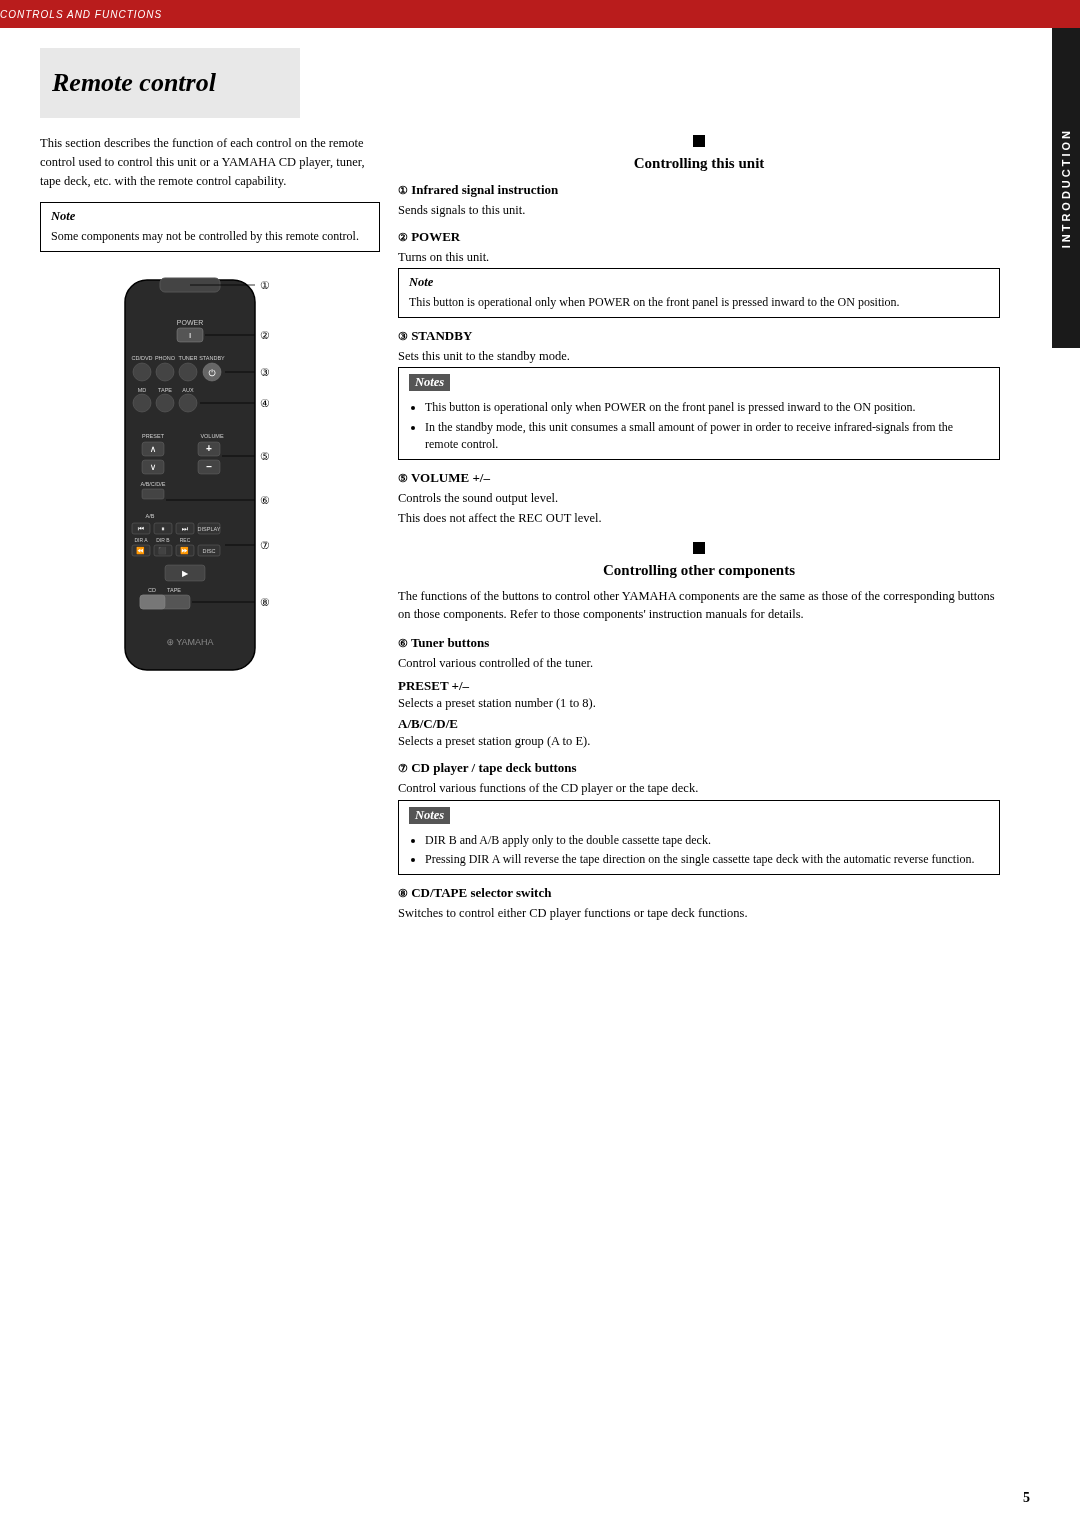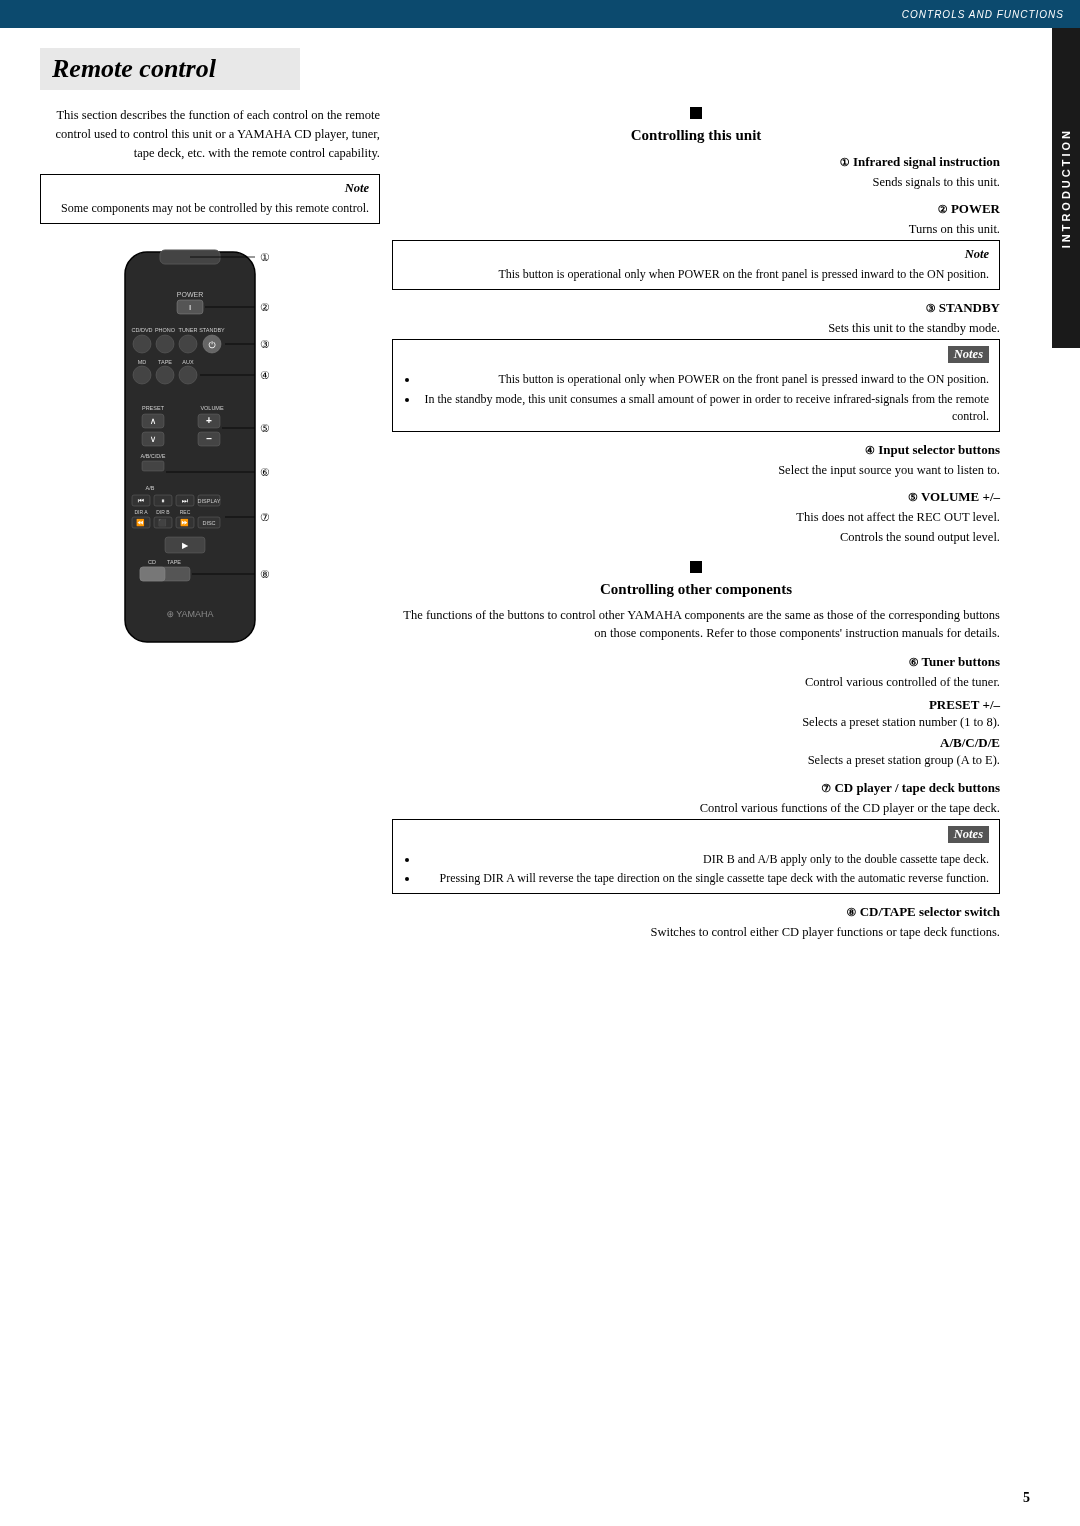--- a/index.html
+++ b/index.html
@@ -8,25 +8,25 @@
       font-size: 13px;
       background: #fff;
       color: #000;
       width: 1080px;
       min-height: 1526px;
       position: relative;
     }
 
     
     .top-bar {
-      background: #0c4a6e;
+      background: #b91c1c;
       height: 28px;
       display: flex;
       align-items: center;
-      justify-content: flex-end;
+      justify-content: flex-start;
       padding-right: 16px;
     }
     .top-bar-text {
       color: #fff;
       font-size: 10px;
       font-style: italic;
       letter-spacing: 1px;
       font-family: Arial, sans-serif;
     }
 
@@ -66,31 +66,30 @@
       padding: 20px 50px 40px 40px;
       padding-right: 80px;
     }
 
     
     .page-title {
       font-size: 26px;
       font-style: italic;
       font-weight: bold;
       background: #e8e8e8;
-      padding: 6px 12px;
+      padding: 20px 12px;
       margin-bottom: 16px;
       display: inline-block;
       min-width: 260px;
     }
 
     
     .two-col {
       display: flex;
-      gap: 12px;
-      text-align: right;
+      gap: 18px;
     }
     .left-col {
       width: 340px;
       flex-shrink: 0;
     }
     .right-col {
       flex: 1;
     }
 
     .intro-text {
@@ -358,35 +357,28 @@
         <p class="sub-text">Sets this unit to the standby mode.</p>
         <div class="notes-box">
           <div class="notes-title">Notes</div>
           <ul style="padding-left:16px; margin-top:4px;">
             <li class="note-text" style="margin-bottom:3px;">This button is operational only when POWER on the front panel is pressed inward to the ON position.</li>
             <li class="note-text">In the standby mode, this unit consumes a small amount of power in order to receive infrared-signals from the remote control.</li>
           </ul>
         </div>
       </div>
 
-      <div>
-        <div class="sub-heading">
-          <span class="circle-num">④</span>
-          <span>Input selector buttons</span>
-        </div>
-        <p class="sub-text">Select the input source you want to listen to.</p>
-      </div>
 
       <div>
         <div class="sub-heading">
           <span class="circle-num">⑤</span>
           <span>VOLUME +/–</span>
         </div>
+        <p class="sub-text">Controls the sound output level.</p>
         <p class="sub-text">This does not affect the REC OUT level.</p>
-        <p class="sub-text">Controls the sound output level.</p>
       </div>
 
       <div class="section-heading" style="margin-top:14px;">
         <div class="black-square"></div>
         <span>Controlling other components</span>
       </div>
       <p class="sub-text" style="margin-bottom:12px;">The functions of the buttons to control other YAMAHA components are the same as those of the corresponding buttons on those components. Refer to those components' instruction manuals for details.</p>
 
       <div>
         <div class="sub-heading">

